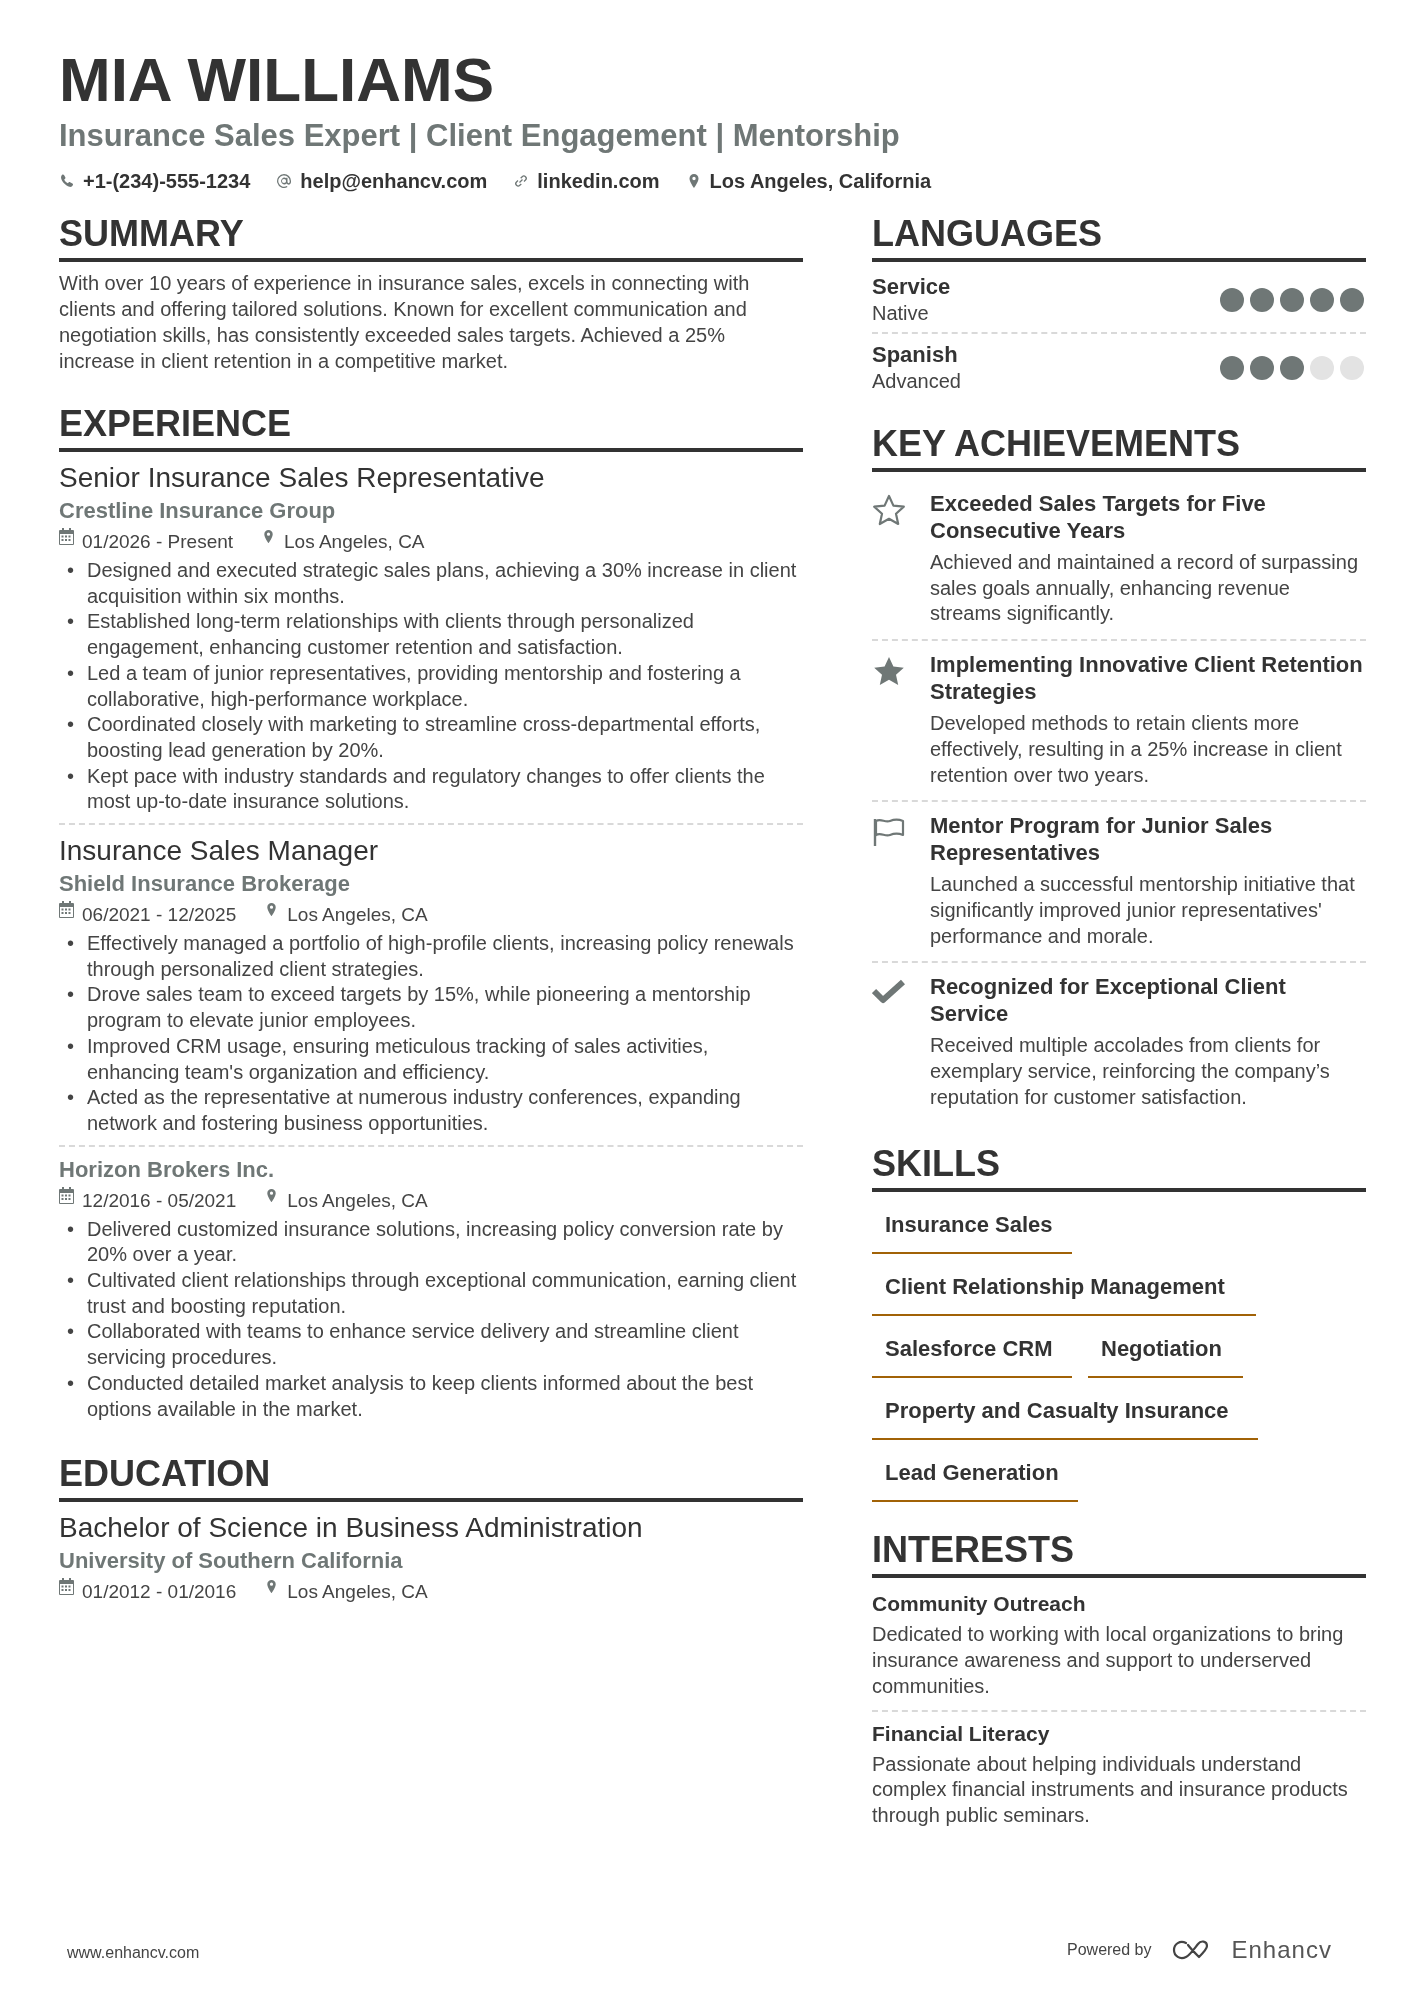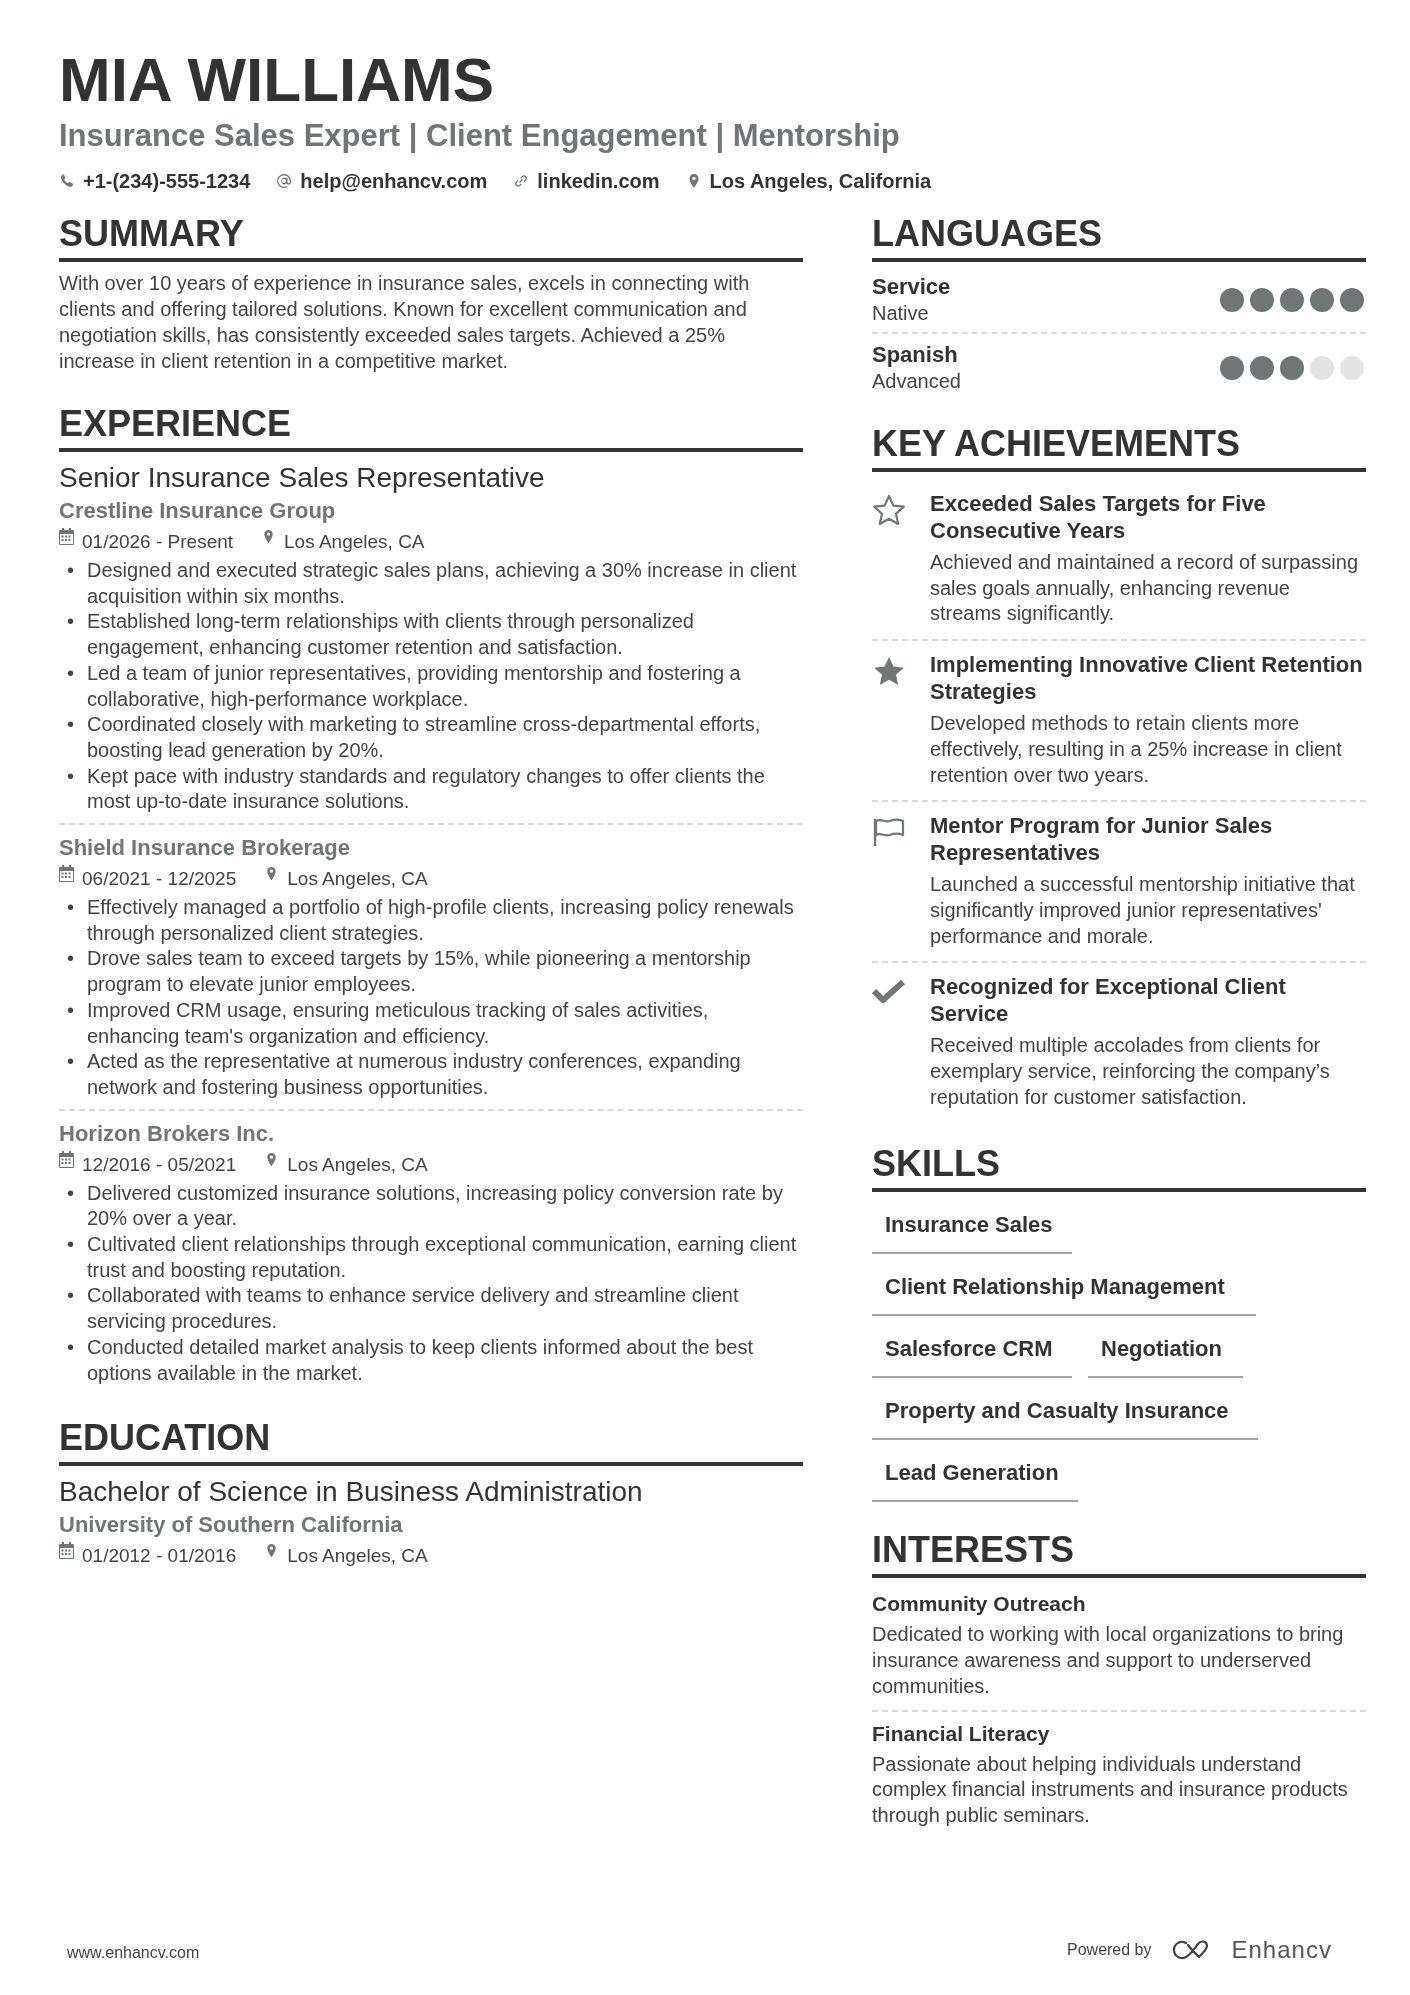--- a/index.html
+++ b/index.html
@@ -40,21 +40,21 @@
   .dot.off { background: #e3e3e3; }
 
   .ach { display: flex; gap: 22px; padding: 10px 0 12px; }
   .ach + .ach { border-top: 2px dashed #d9d9d9; }
   .ach-icon { width: 36px; flex: none; padding-top: 4px; }
   .ach-icon svg { width: 34px; height: 32px; }
   .ach-title { font-size: 22px; font-weight: bold; line-height: 27px; color: #333; }
   .ach-desc { font-size: 20px; line-height: 25.7px; color: #444; margin-top: 6px; }
 
   .skills { display: flex; flex-wrap: wrap; gap: 14px 16px; padding-top: 6px; }
-  .skill { font-size: 22px; font-weight: bold; color: #333; padding: 6px 14px 14px 13px; border-bottom: 2px solid #a3a3a3; line-height: 26px; }
+  .skill { font-size: 22px; font-weight: bold; color: #333; padding: 6px 14px 14px 13px; border-bottom: 2px solid #a16207; line-height: 26px; }
 
   .interest { padding: 4px 0 10px; }
   .interest + .interest { border-top: 2px dashed #d9d9d9; padding-top: 8px; }
   .interest-title { font-size: 21px; font-weight: bold; line-height: 28px; color: #333; }
   .interest-desc { font-size: 20px; line-height: 25.7px; color: #444; margin-top: 4px; }
 
   .footer-left { position: absolute; left: 67px; top: 1944px; font-size: 16px; color: #444; }
   .footer-right { position: absolute; left: 1067px; top: 1936px; display: flex; align-items: center; gap: 20px; }
   .powered { font-size: 16px; color: #444; }
   .brand { display: flex; align-items: center; gap: 12px; font-size: 24px; color: #555; letter-spacing: 1px; }
@@ -124,20 +124,21 @@
       <ul class="bullets">
         <li>Designed and executed strategic sales plans, achieving a 30% increase in client acquisition within six months.</li>
         <li>Established long-term relationships with clients through personalized engagement, enhancing customer retention and satisfaction.</li>
         <li>Led a team of junior representatives, providing mentorship and fostering a collaborative, high-performance workplace.</li>
         <li>Coordinated closely with marketing to streamline cross-departmental efforts, boosting lead generation by 20%.</li>
         <li>Kept pace with industry standards and regulatory changes to offer clients the most up-to-date insurance solutions.</li>
       </ul>
     </div>
 
     <div class="job">
+      <div class="job-title">Insurance Sales Manager</div>
       <div class="company">Shield Insurance Brokerage</div>
       <div class="meta">
         <span class="meta-item">
           <svg viewBox="0 0 15 17">
               <path d="M3 0h2v2h5V0h2v2h2a1 1 0 0 1 1 1v13a1 1 0 0 1-1 1H1a1 1 0 0 1-1-1V3a1 1 0 0 1 1-1h2zM1 6v10h13V6zm1.5 1.5h2v2h-2zm3.5 0h2v2H6zm3.5 0h2v2h-2zm-7 3.5h2v2h-2zm3.5 0h2v2H6zm3.5 0h2v2h-2z"></path>
             </svg>
           <span>06/2021 - 12/2025</span>
         </span>
         <span class="meta-item">
           <svg viewBox="0 0 16 16">

